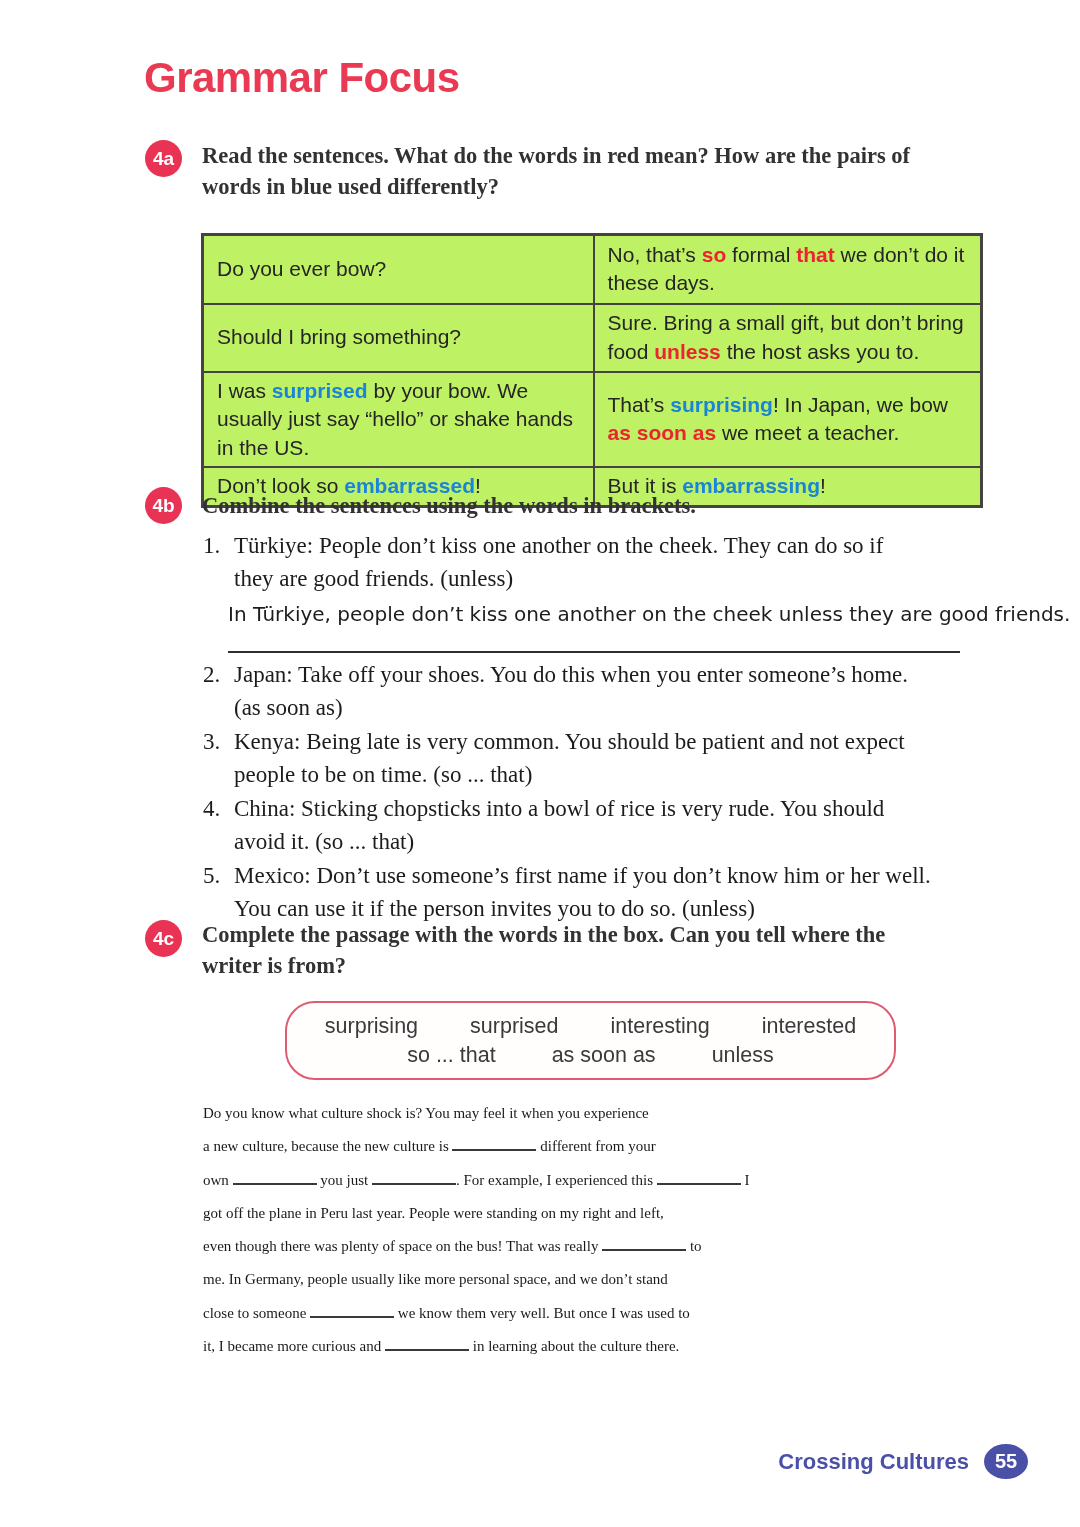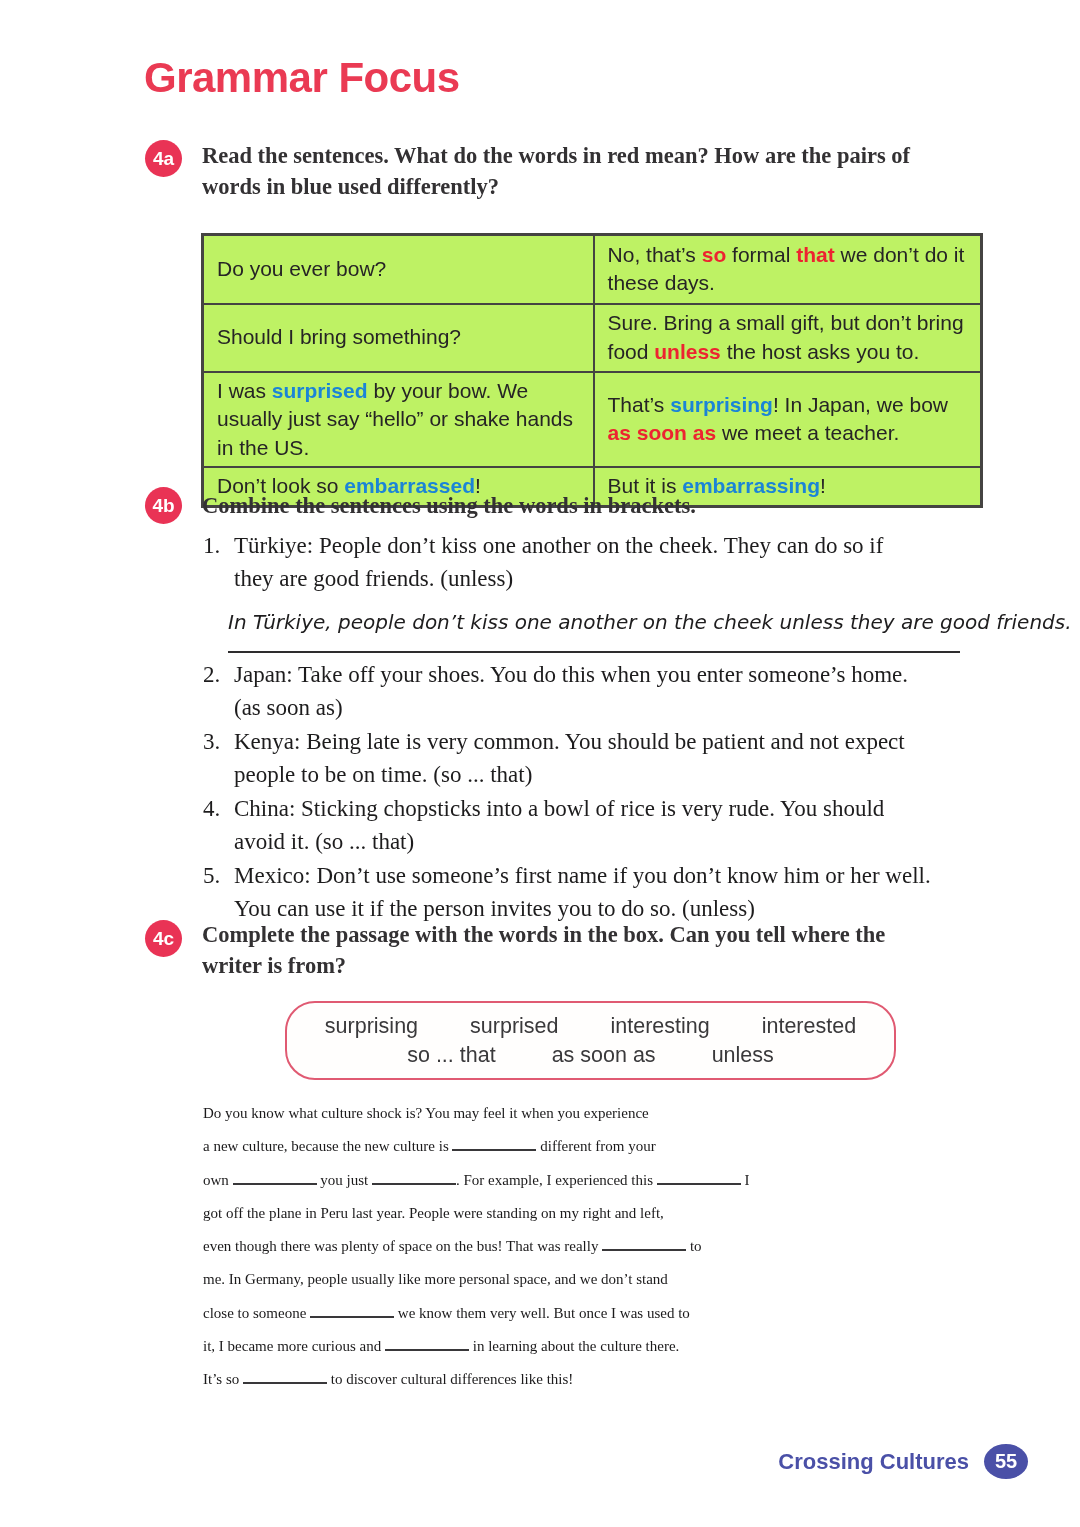--- a/index.html
+++ b/index.html
@@ -34,22 +34,22 @@
   #grammar-table td.c1{width:50.2%;}
   .w-red{color:#ed2330;font-weight:700;}
   .w-blue{color:#1b84d7;font-weight:700;}
 
   
   #list-4b{left:203px;top:529px;width:800px;font-family:"Liberation Serif",serif;
            font-size:23px;line-height:33px;color:#1d1c1d;}
   .item{display:flex;margin-bottom:1px;}
   .item-num{width:31px;flex:0 0 31px;}
   .item-body{flex:1;white-space:nowrap;}
-  .answer-line{margin:11px 0 5px 25px;width:732px;border-bottom:2px solid #2e2d2e;
-               padding-bottom:12px;font-family:"DejaVu Sans",sans-serif;font-style:italic;
+  .answer-line{margin:3px 0 5px 25px;width:732px;border-bottom:2px solid #2e2d2e;
+               padding-bottom:20px;font-family:"DejaVu Sans",sans-serif;
                font-size:20px;color:#1e1d1e;white-space:nowrap;}
 
   
   #word-box{left:285px;top:1001px;width:611px;height:79px;border:2.5px solid #e05a72;
             border-radius:30px;background:#fffefd;box-sizing:border-box;
             display:flex;flex-direction:column;justify-content:center;}
   .word-row{display:flex;justify-content:center;font-size:21.5px;color:#3a393b;}
   .word-row-1{gap:52px;margin-bottom:4px;}
   .word-row-2{gap:56px;}
 
@@ -140,19 +140,18 @@
 
 <div class="abs" id="passage">
   <div class="pline"><span>Do you know what culture shock is? You may feel it when you experience</span></div>
   <div class="pline"><span>a new culture, because the new culture is </span><span class="blank"></span><span> different from your</span></div>
   <div class="pline"><span>own </span><span class="blank"></span><span> you just </span><span class="blank"></span><span>. For example, I experienced this </span><span class="blank"></span><span> I</span></div>
   <div class="pline"><span>got off the plane in Peru last year. People were standing on my right and left,</span></div>
   <div class="pline"><span>even though there was plenty of space on the bus! That was really </span><span class="blank"></span><span> to</span></div>
   <div class="pline"><span>me. In Germany, people usually like more personal space, and we don’t stand</span></div>
   <div class="pline"><span>close to someone </span><span class="blank"></span><span> we know them very well. But once I was used to</span></div>
   <div class="pline"><span>it, I became more curious and </span><span class="blank"></span><span> in learning about the culture there.</span></div>
-  <div class="pline"><span>It’s so </span><span class="blank"></span><span> to discover cultural differences like this!</span></div>
 </div>
 
 <div class="abs" id="footer">
   <span id="footer-label">Crossing Cultures</span>
   <span id="page-number-badge">55</span>
 </div>
 
 </body></html>

